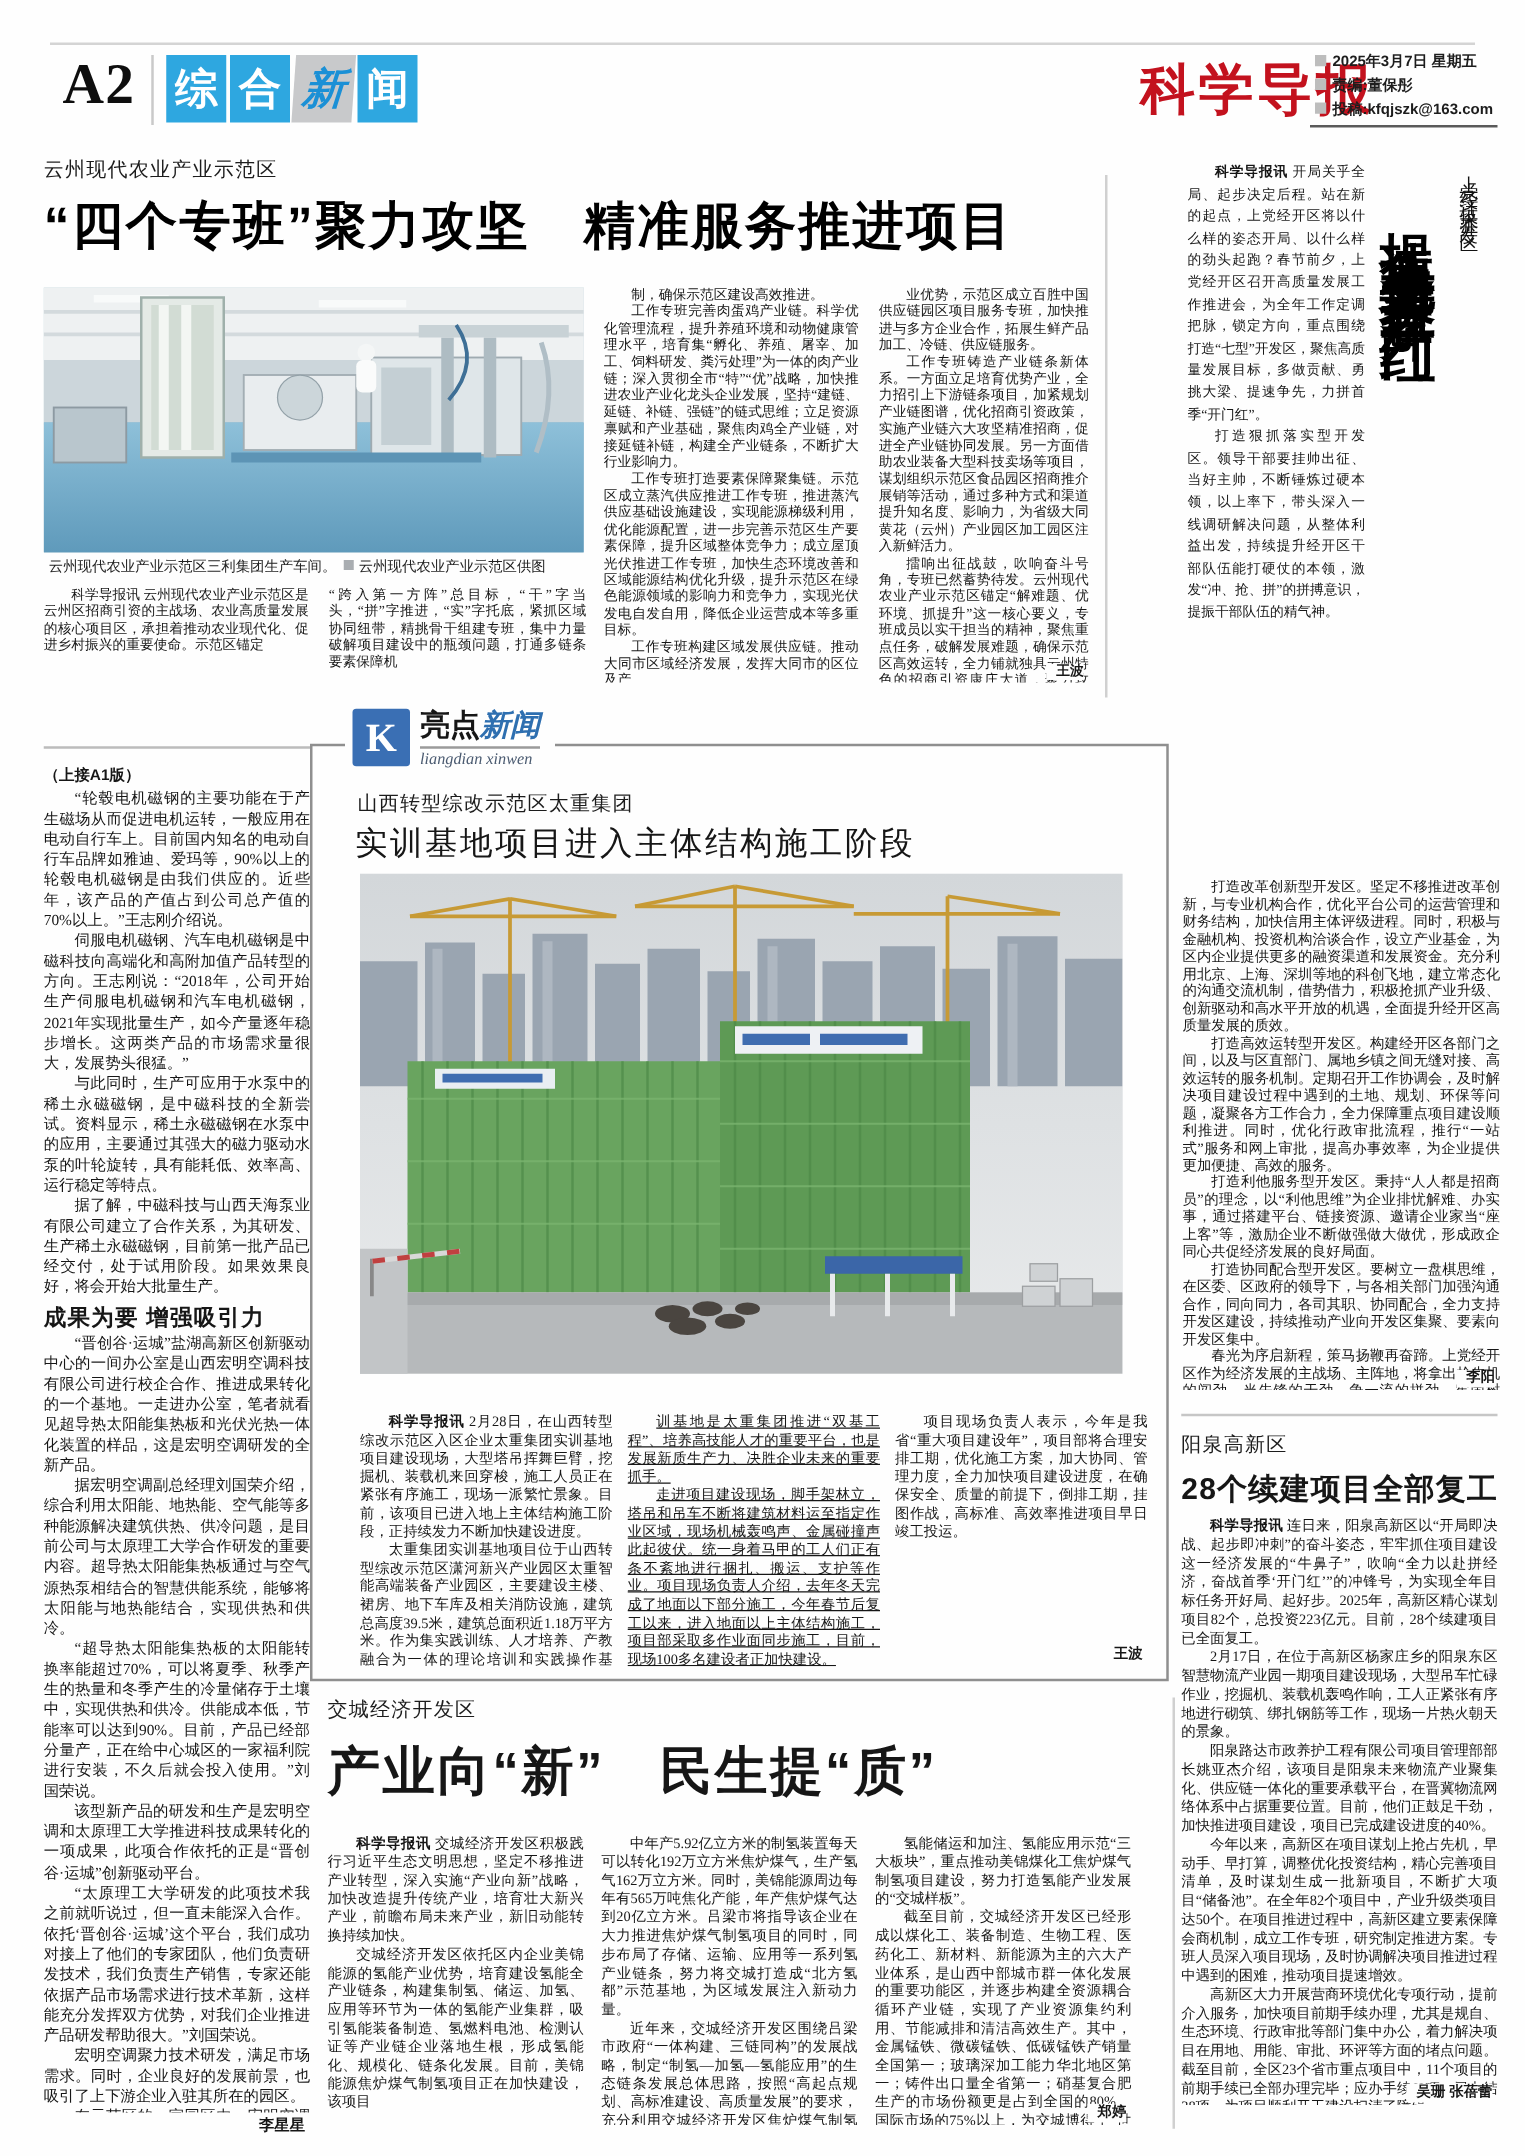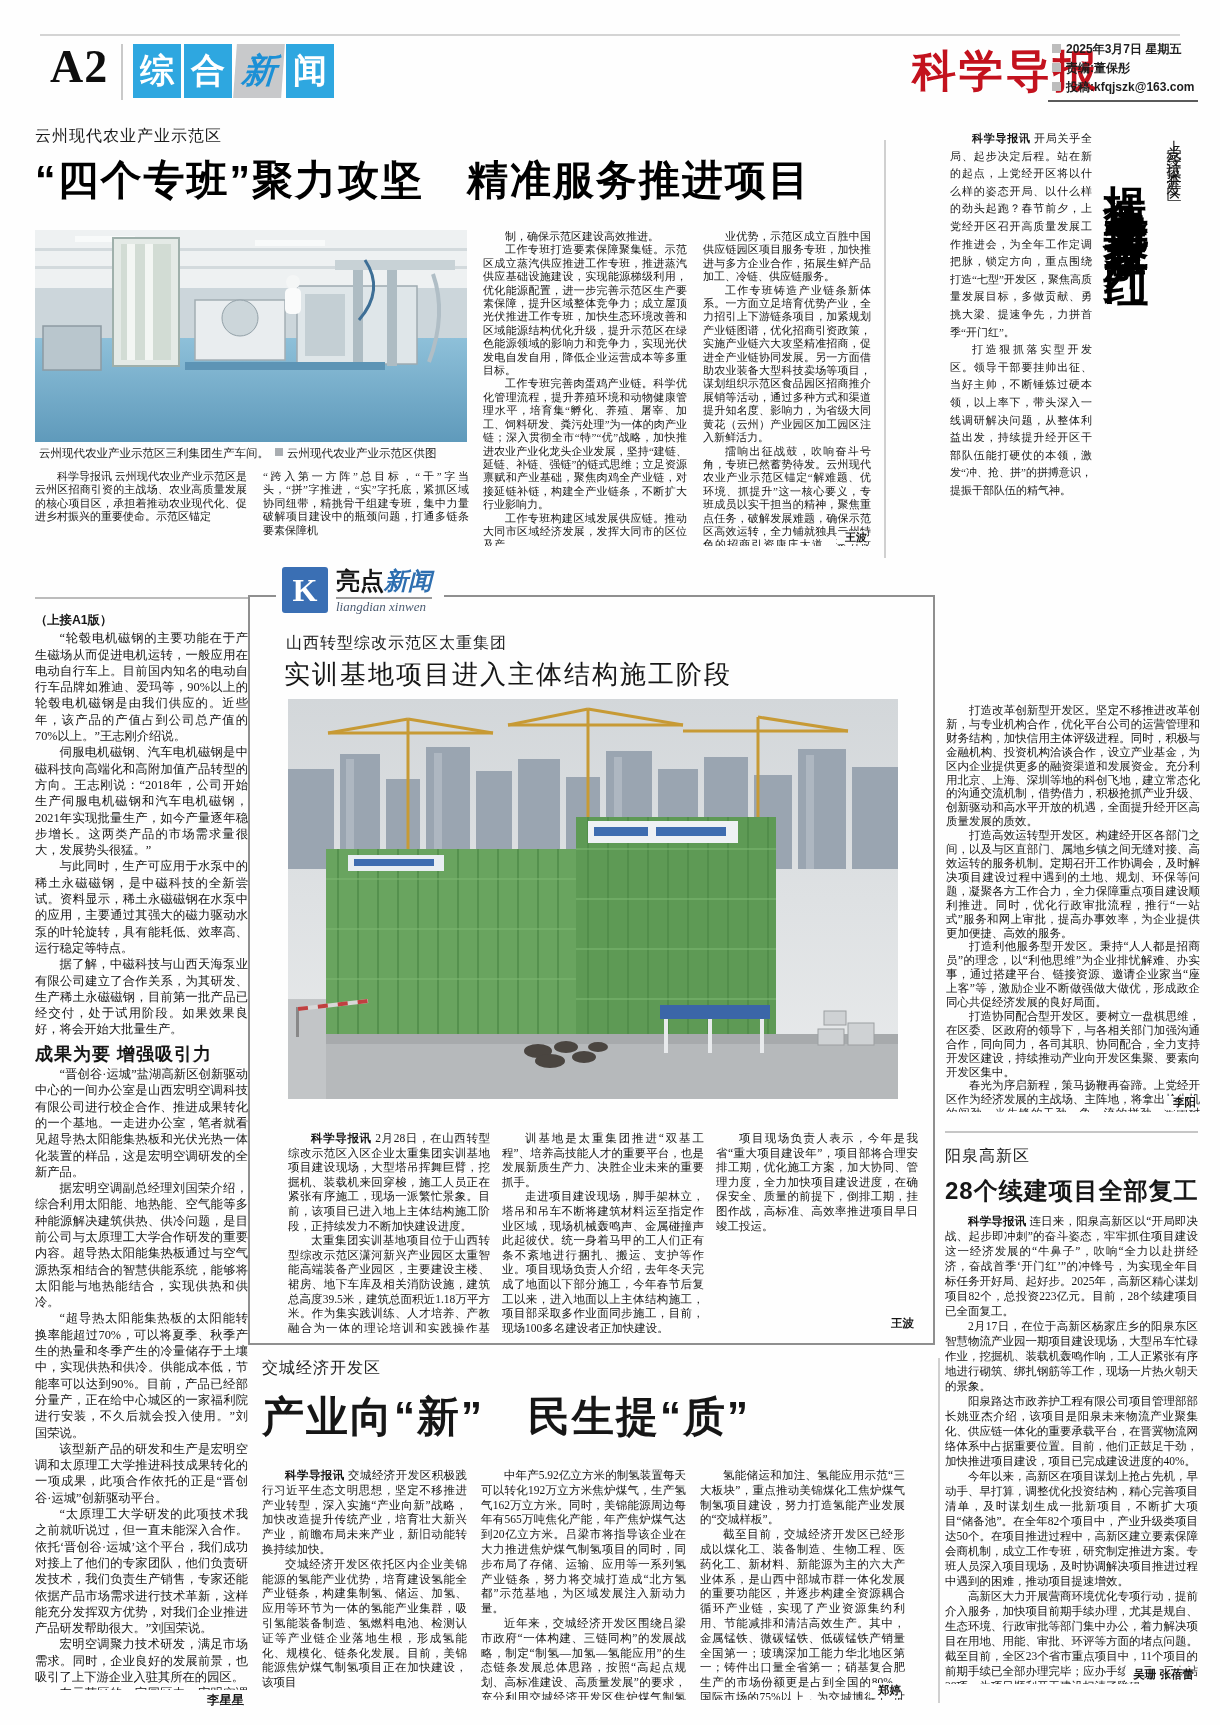--- a/index.html
+++ b/index.html
@@ -67,21 +67,21 @@
   .logo-row .blue{color:#2e6fb0;font-style:italic;font-family:"Liberation Serif","DejaVu Serif",serif;}
   .logo-pinyin{font-style:italic;font-size:13px;color:#4a5a70;border-top:2px solid #9a9a9a;margin-top:2px;
                font-family:"Liberation Serif","DejaVu Serif",serif;}
   .box-kicker{left:36px;top:36px;}
   .box-headline{left:34px;top:60px;font-family:"Liberation Sans","DejaVu Sans",sans-serif;font-size:26px;
                 font-weight:400;letter-spacing:2px;white-space:nowrap;}
   .box-photo{left:38px;top:102px;width:610px;height:400px;background:#d8dadd;}
   .box-caption{left:38px;top:506px;width:610px;text-align:right;font-size:11.5px;color:#222;
                font-family:"Liberation Sans","DejaVu Sans",sans-serif;}
   .box-col{top:534px;width:202px;height:202px;font-size:11.5px;line-height:14.6px;}
-  .box-c1{left:38px;} .box-c2{left:252px;} .box-c3{left:466px;}
+  .box-c1{left:38px;} .box-c2{left:252px;text-decoration:underline;} .box-c3{left:466px;}
   
   .jc{left:248px;top:1358px;width:687px;height:352px;}
   .jc .headline{font-family:"Liberation Sans","DejaVu Sans",sans-serif;font-size:42px;font-weight:900;
                 letter-spacing:2px;margin-top:10px;white-space:nowrap;}
   .jc-col{top:110px;width:205px;height:232px;font-size:11.5px;line-height:14.8px;}
   .jc-c1{left:14px;} .jc-c2{left:233px;} .jc-c3{left:452px;}
   .v-rule2{left:938px;top:1358px;width:2px;height:345px;background:#d0d0d0;}
   
   .lc{left:35px;top:560px;width:213px;height:1150px;font-size:12.3px;line-height:16.3px;}
   .lc-rule{left:0;top:37px;width:213px;height:2px;background:#bcbcbc;position:absolute;}
@@ -159,22 +159,22 @@
     <div class="abs a1-caption"><span>云州现代农业产业示范区三利集团生产车间。</span><span class="credit-sq"></span><span>云州现代农业产业示范区供图</span></div>
 
     <div class="abs a1-s1 coltext clip">
         <p style="text-indent:2em;margin:0;text-align:justify;">科学导报讯 云州现代农业产业示范区是云州区招商引资的主战场、农业高质量发展的核心项目区，承担着推动农业现代化、促进乡村振兴的重要使命。示范区锚定</p>
       </div>
     <div class="abs a1-s2 coltext clip">
         <p style="text-indent:0;margin:0;text-align:justify;">“跨入第一方阵”总目标，“干”字当头，“拼”字推进，“实”字托底，紧抓区域协同纽带，精挑骨干组建专班，集中力量破解项目建设中的瓶颈问题，打通多链条要素保障机</p>
       </div>
     <div class="abs a1-c3 coltext clip flow">
         <p>制，确保示范区建设高效推进。</p>
+        <p>工作专班完善肉蛋鸡产业链。科学优化管理流程，提升养殖环境和动物健康管理水平，培育集“孵化、养殖、屠宰、加工、饲料研发、粪污处理”为一体的肉产业链；深入贯彻全市“特”“优”战略，加快推进农业产业化龙头企业发展，坚持“建链、延链、补链、强链”的链式思维；立足资源禀赋和产业基础，聚焦肉鸡全产业链，对接延链补链，构建全产业链条，不断扩大行业影响力。</p>
         <p>工作专班打造要素保障聚集链。示范区成立蒸汽供应推进工作专班，推进蒸汽供应基础设施建设，实现能源梯级利用，优化能源配置，进一步完善示范区生产要素保障，提升区域整体竞争力；成立屋顶光伏推进工作专班，加快生态环境改善和区域能源结构优化升级，提升示范区在绿色能源领域的影响力和竞争力，实现光伏发电自发自用，降低企业运营成本等多重目标。</p>
-        <p>工作专班完善肉蛋鸡产业链。科学优化管理流程，提升养殖环境和动物健康管理水平，培育集“孵化、养殖、屠宰、加工、饲料研发、粪污处理”为一体的肉产业链；深入贯彻全市“特”“优”战略，加快推进农业产业化龙头企业发展，坚持“建链、延链、补链、强链”的链式思维；立足资源禀赋和产业基础，聚焦肉鸡全产业链，对接延链补链，构建全产业链条，不断扩大行业影响力。</p>
         <p>工作专班构建区域发展供应链。推动大同市区域经济发展，发挥大同市的区位及产</p>
       </div>
     <div class="abs a1-c4 coltext clip flow">
       <p>业优势，示范区成立百胜中国供应链园区项目服务专班，加快推进与多方企业合作，拓展生鲜产品加工、冷链、供应链服务。</p>
         <p>工作专班铸造产业链条新体系。一方面立足培育优势产业，全力招引上下游链条项目，加紧规划产业链图谱，优化招商引资政策，实施产业链六大攻坚精准招商，促进全产业链协同发展。另一方面借助农业装备大型科技卖场等项目，谋划组织示范区食品园区招商推介展销等活动，通过多种方式和渠道提升知名度、影响力，为省级大同黄花（云州）产业园区加工园区注入新鲜活力。</p>
         <p>擂响出征战鼓，吹响奋斗号角，专班已然蓄势待发。云州现代农业产业示范区锚定“解难题、优环境、抓提升”这一核心要义，专班成员以实干担当的精神，聚焦重点任务，破解发展难题，确保示范区高效运转，全力铺就独具云州特色的招商引资康庄大道，聚力攻坚，共创辉煌！</p>
         <span class="byline">王波</span>
     </div>
   </div>
 

